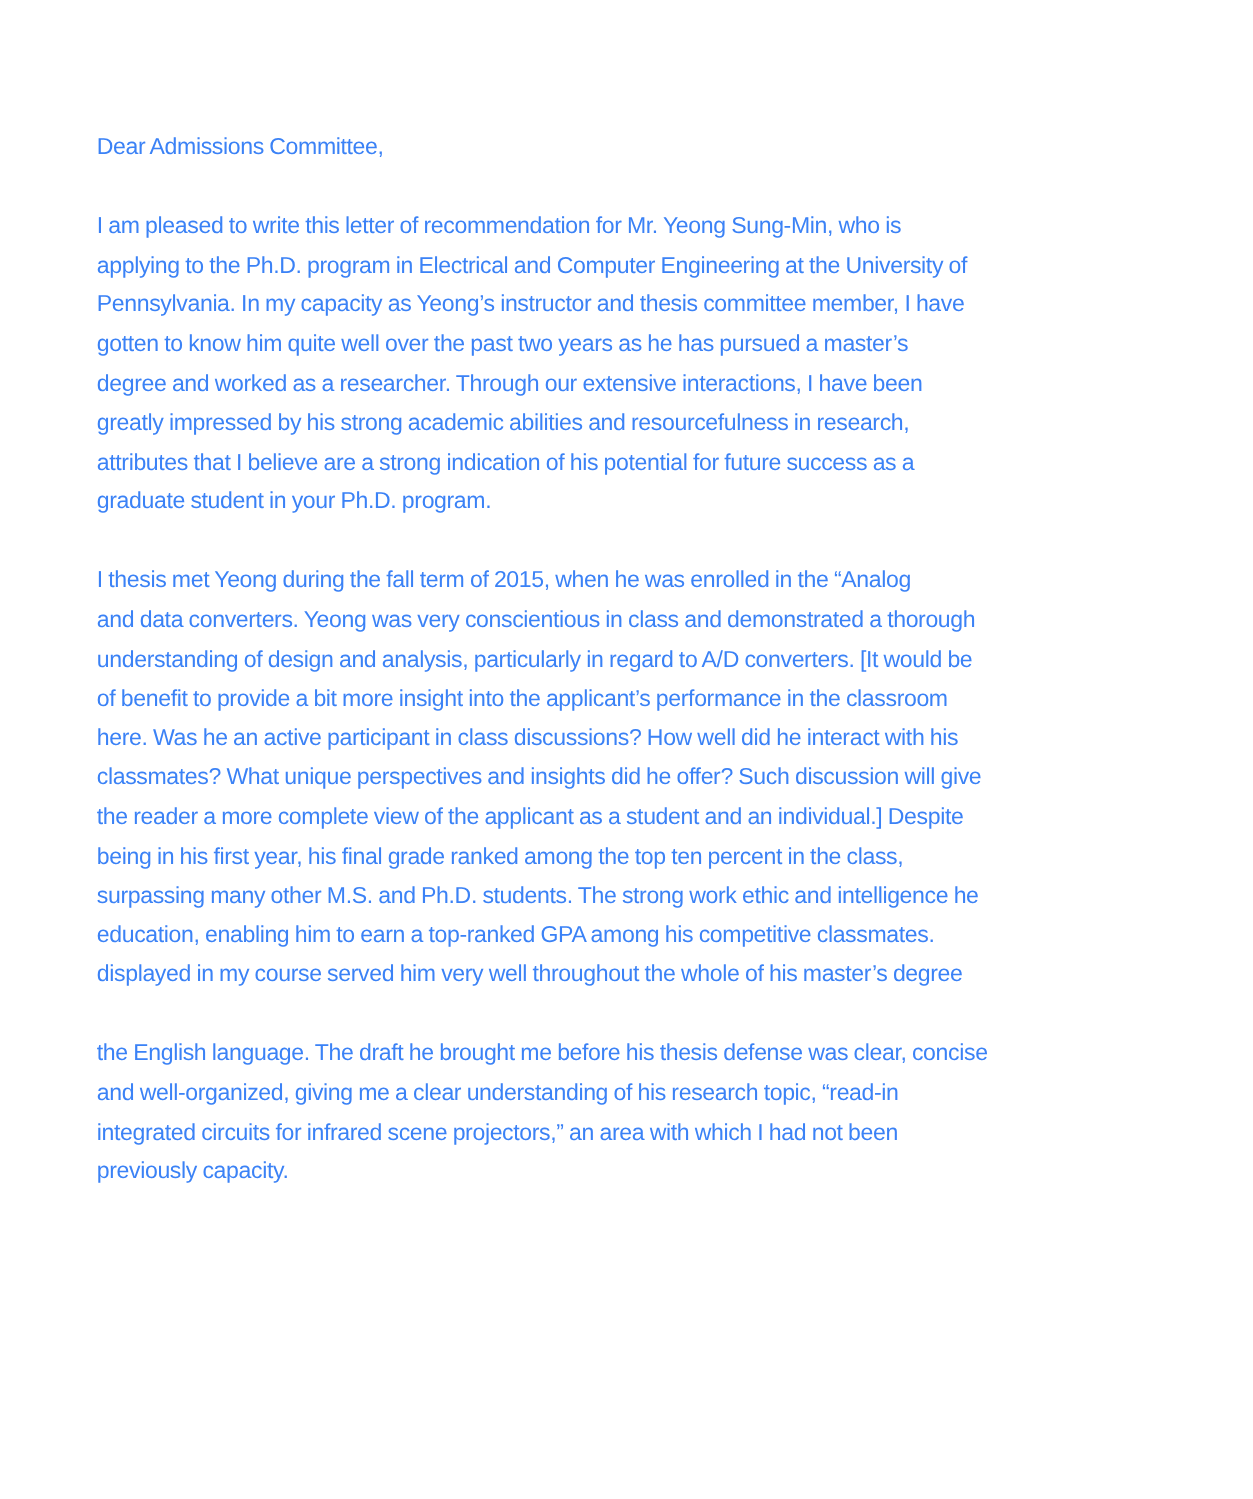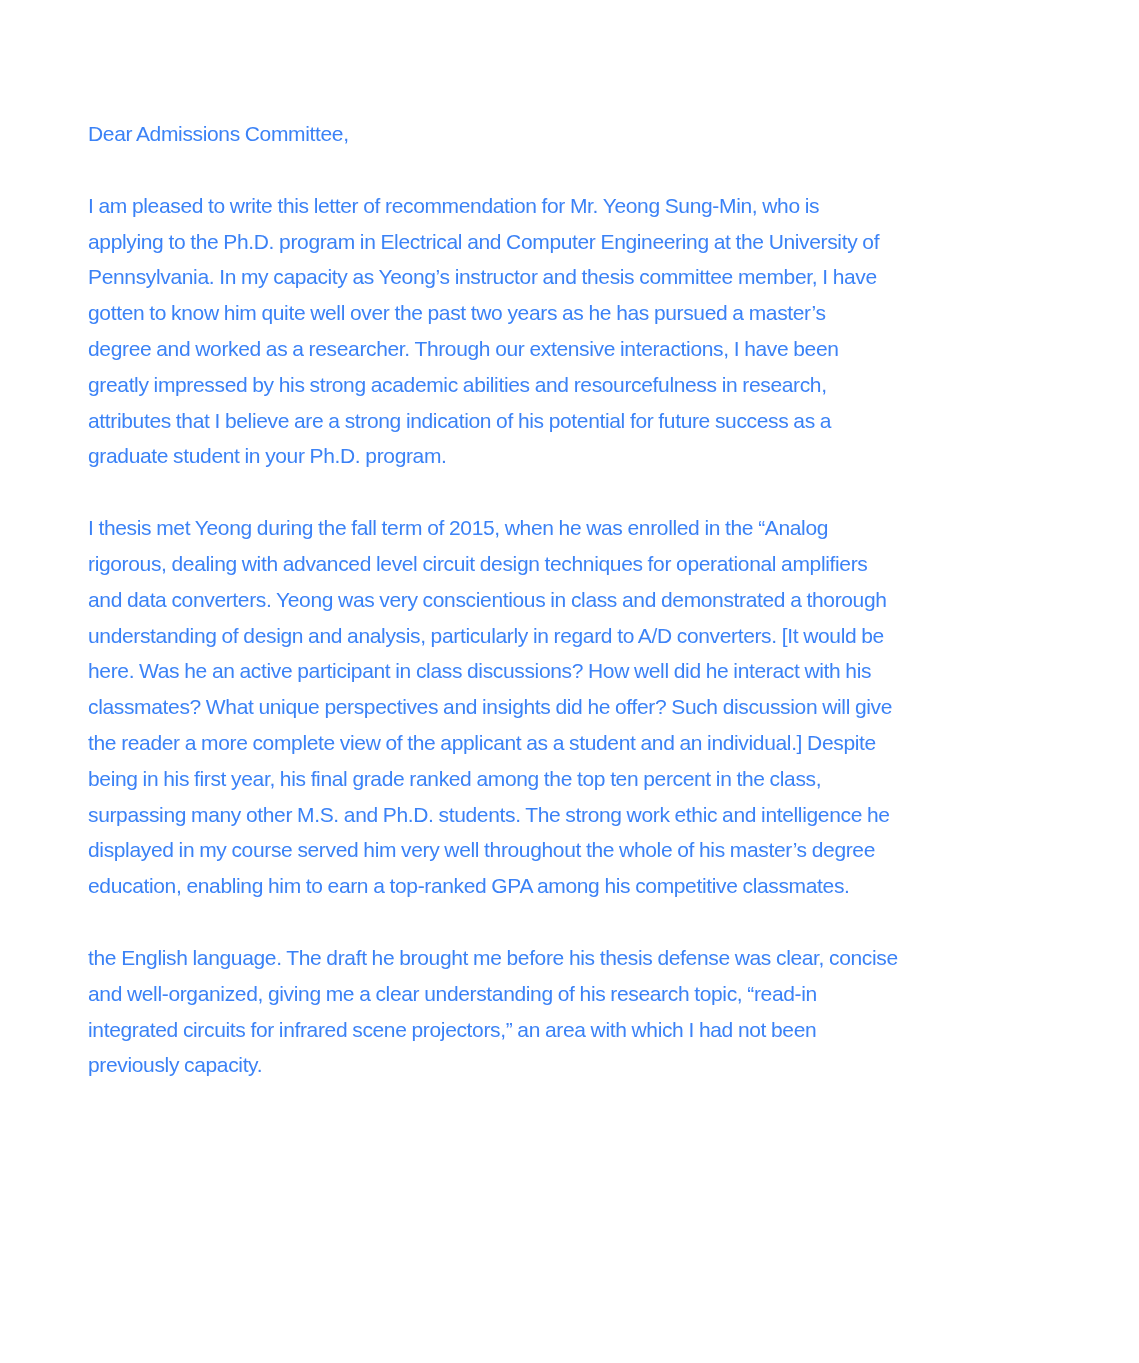--- a/index.html
+++ b/index.html
@@ -49,30 +49,30 @@
     <span class="line">Pennsylvania. In my capacity as Yeong’s instructor and thesis committee member, I have</span>
     <span class="line">gotten to know him quite well over the past two years as he has pursued a master’s</span>
     <span class="line">degree and worked as a researcher. Through our extensive interactions, I have been</span>
     <span class="line">greatly impressed by his strong academic abilities and resourcefulness in research,</span>
     <span class="line">attributes that I believe are a strong indication of his potential for future success as a</span>
     <span class="line">graduate student in your Ph.D. program.</span>
   </p>
 
   <p class="para">
     <span class="line">I thesis met Yeong during the fall term of 2015, when he was enrolled in the “Analog</span>
-    <span class="line">rigorous, dealing with advanced level circuit design techniques for operational amplifiers</span>
     <span class="line">and data converters. Yeong was very conscientious in class and demonstrated a thorough</span>
     <span class="line">understanding of design and analysis, particularly in regard to A/D converters. [It would be</span>
+    <span class="line">of benefit to provide a bit more insight into the applicant’s performance in the classroom</span>
     <span class="line">here. Was he an active participant in class discussions? How well did he interact with his</span>
     <span class="line">classmates? What unique perspectives and insights did he offer? Such discussion will give</span>
     <span class="line">the reader a more complete view of the applicant as a student and an individual.] Despite</span>
     <span class="line">being in his first year, his final grade ranked among the top ten percent in the class,</span>
     <span class="line">surpassing many other M.S. and Ph.D. students. The strong work ethic and intelligence he</span>
+    <span class="line">education, enabling him to earn a top-ranked GPA among his competitive classmates.</span>
     <span class="line">displayed in my course served him very well throughout the whole of his master’s degree</span>
-    <span class="line">education, enabling him to earn a top-ranked GPA among his competitive classmates.</span>
   </p>
 
   <p class="para">
     <span class="line">the English language. The draft he brought me before his thesis defense was clear, concise</span>
     <span class="line">and well-organized, giving me a clear understanding of his research topic, “read-in</span>
     <span class="line">integrated circuits for infrared scene projectors,” an area with which I had not been</span>
     <span class="line">previously capacity.</span>
   </p>
 </div>
 

